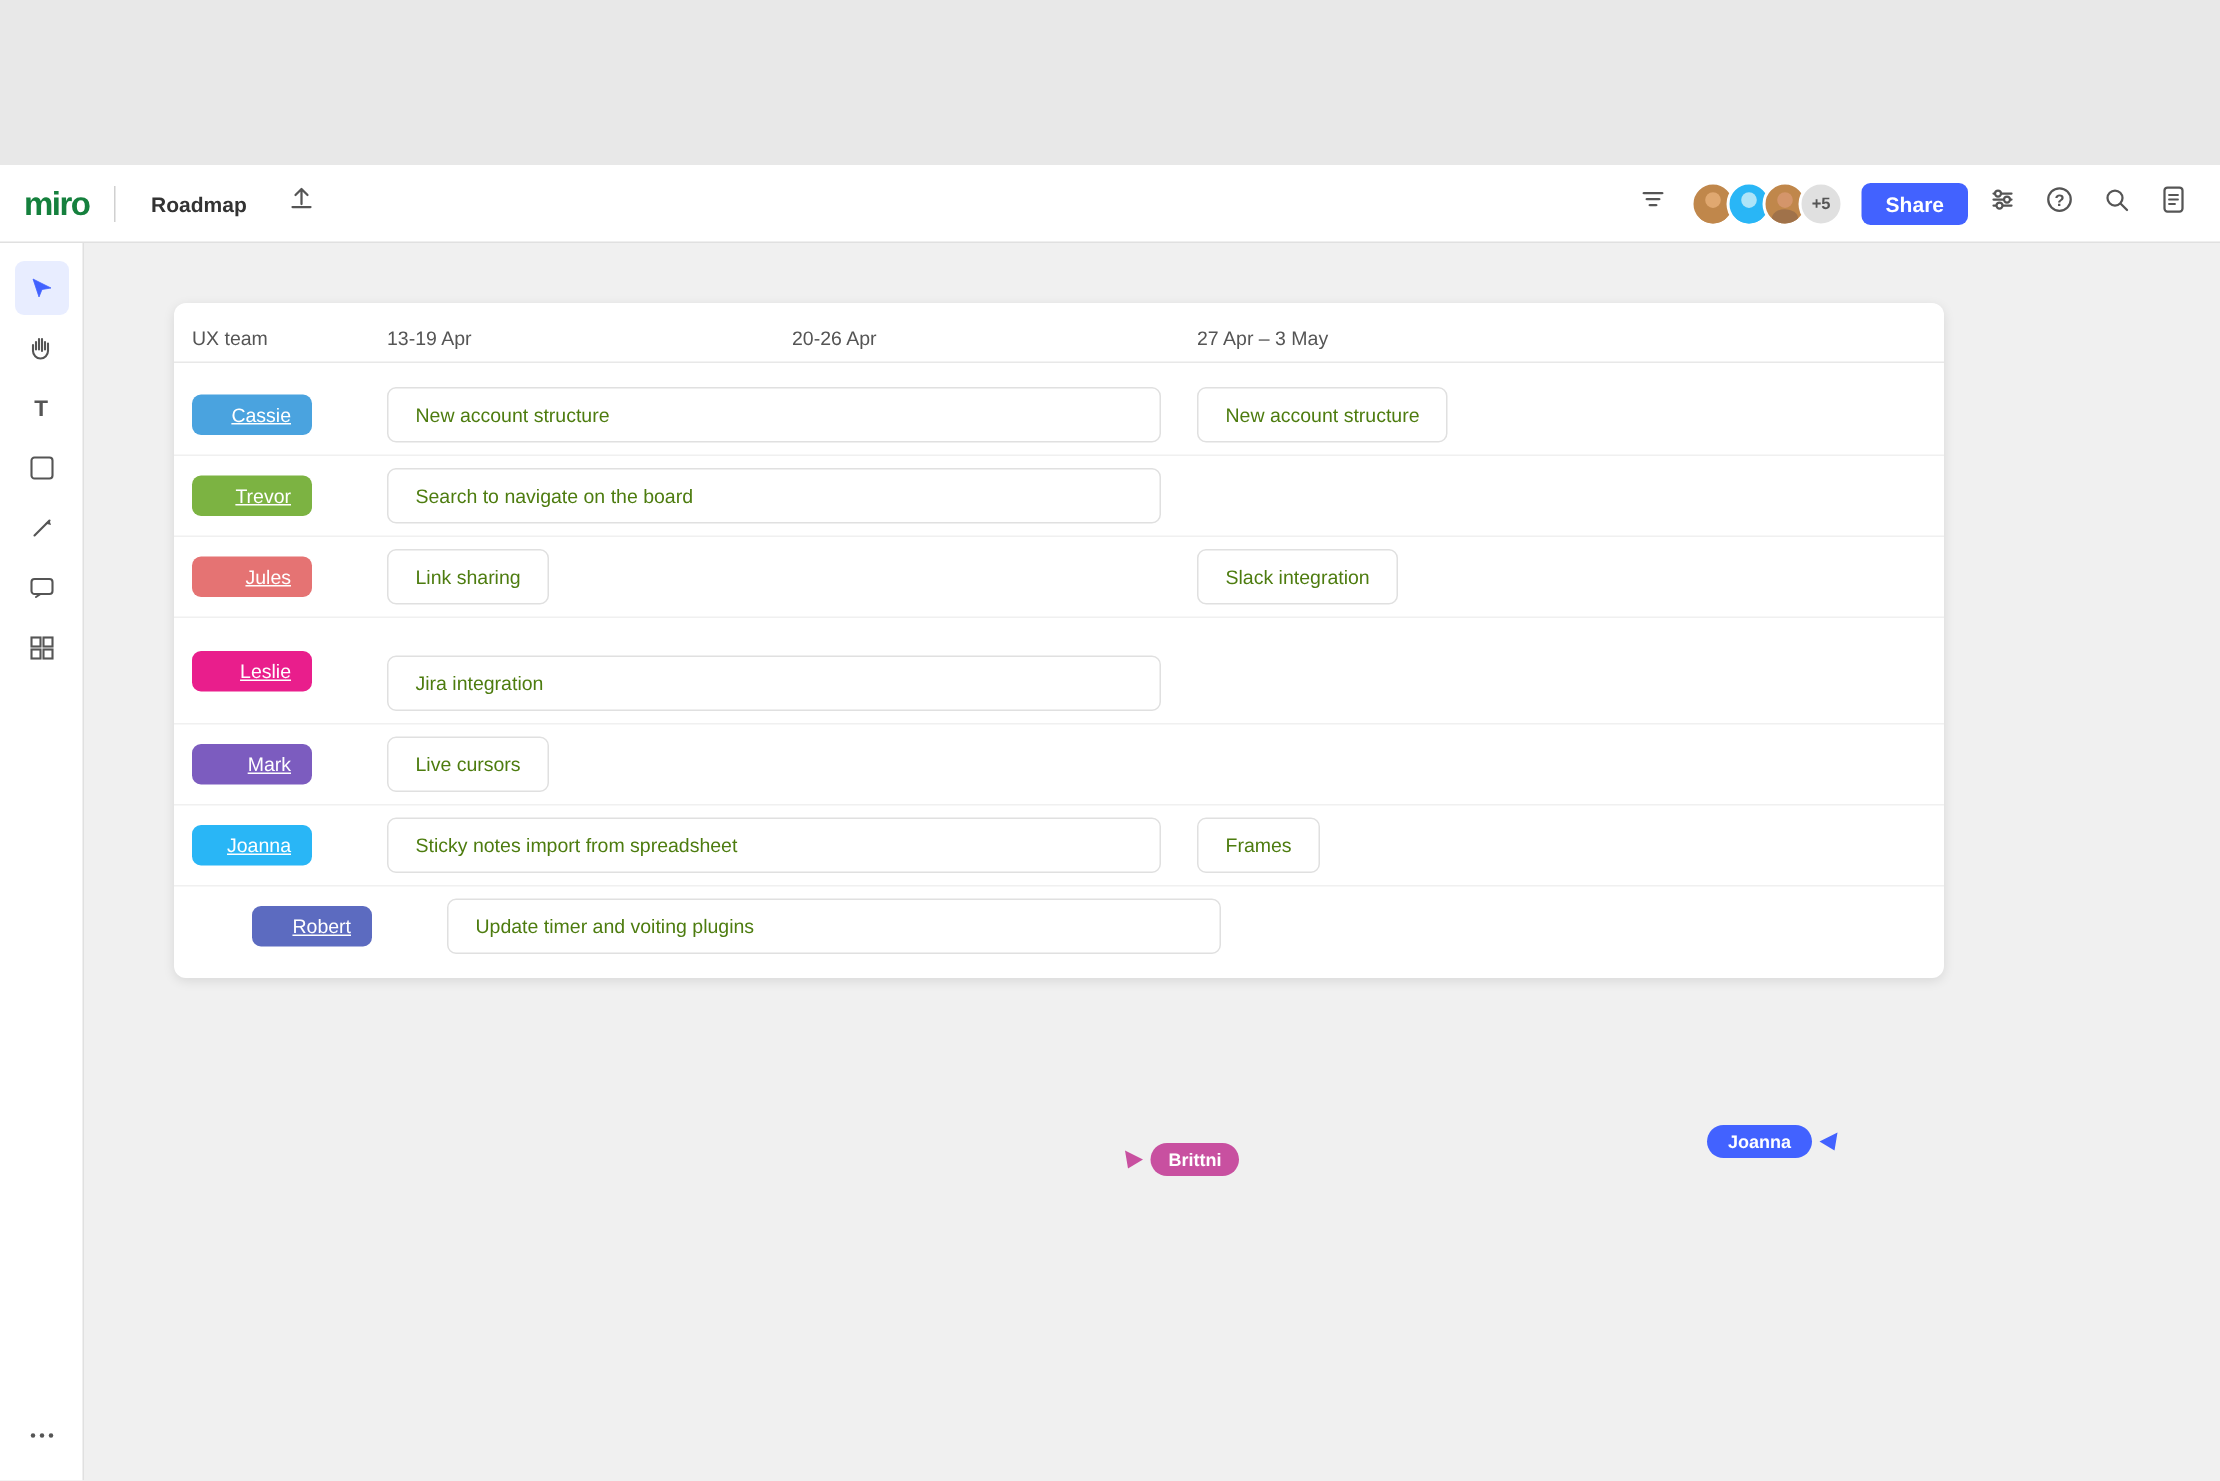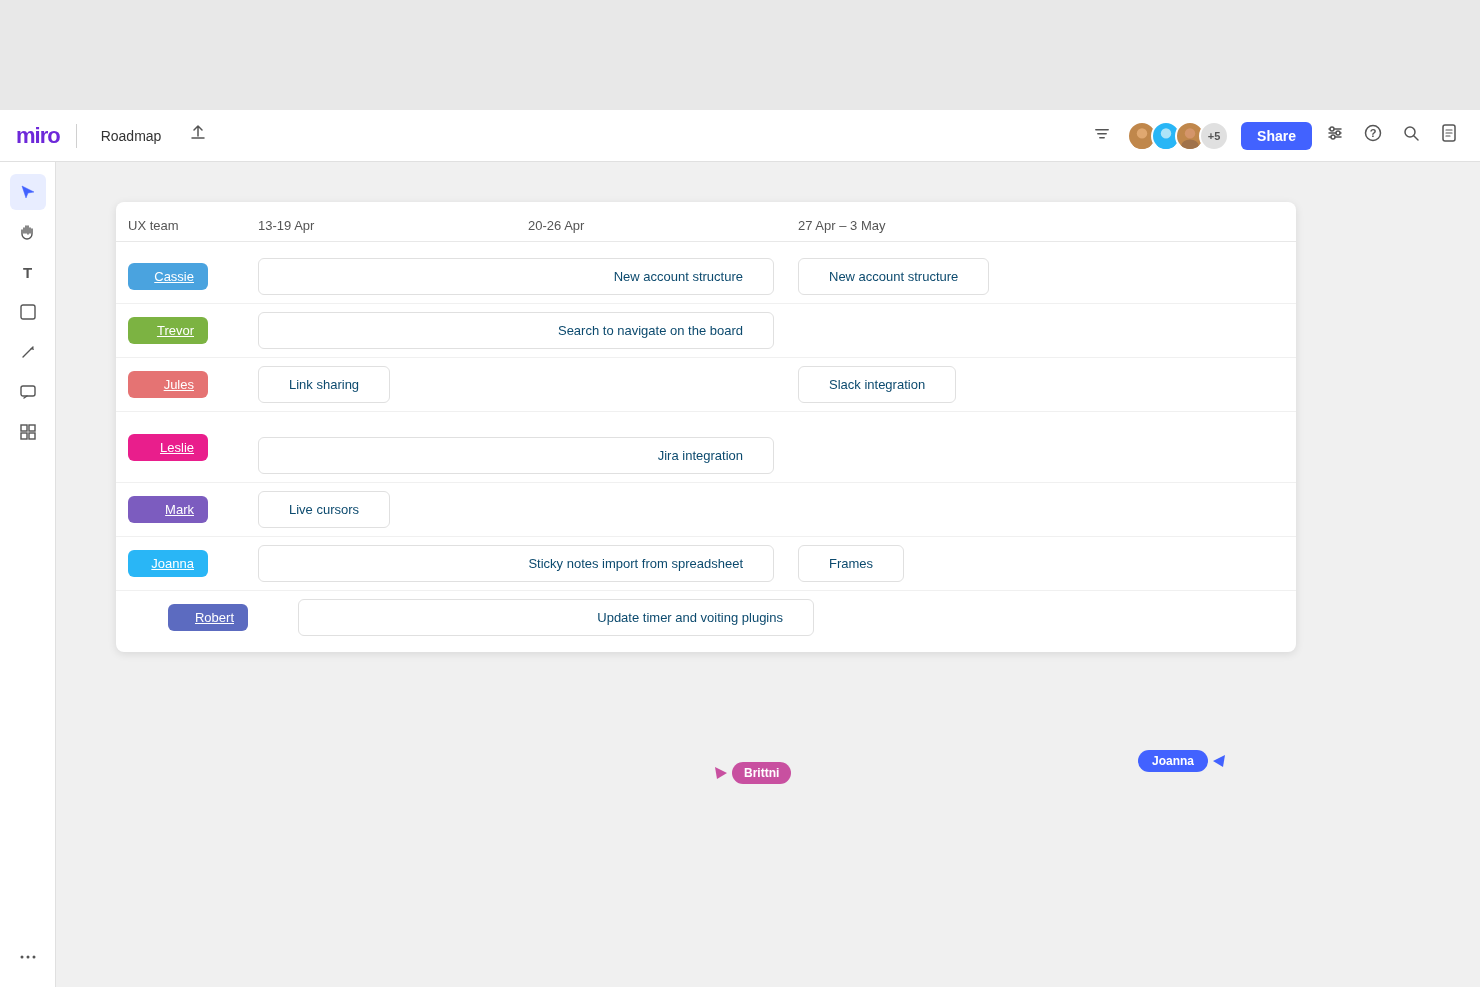--- a/index.html
+++ b/index.html
@@ -43,36 +43,36 @@
     .header-left {
       display: flex;
       align-items: center;
       gap: 12px;
       flex: 1;
     }
 
     .miro-logo {
       font-size: 22px;
       font-weight: 800;
-      color: #6d28d9;
+      color: #15803d;
       letter-spacing: -1px;
     }
 
     .breadcrumb-separator {
       width: 1px;
       height: 24px;
       background: #d0d0d0;
       margin: 0 4px;
     }
 
     .page-title-btn {
       background: none;
       border: none;
       font-size: 14px;
-      font-weight: 400;
+      font-weight: 700;
       color: #333;
       cursor: pointer;
       padding: 4px 8px;
       border-radius: 4px;
     }
 
     .upload-btn {
       background: none;
       border: none;
       cursor: pointer;
@@ -258,25 +258,24 @@
       padding: 8px 12px;
       display: flex;
       align-items: center;
       position: relative;
     }
 
     .task-card {
       background: #fff;
       border: 1.5px solid #e0e0e0;
       border-radius: 6px;
-      padding: 10px 30px;
+      padding: 10px 18px;
       font-size: 13px;
-      color: #0c4a6e;
+      color: #4d7c0f;
       white-space: nowrap;
-      text-align: right;
     }
 
     
     .cursor-label {
       position: absolute;
       border-radius: 20px;
       padding: 5px 14px;
       font-size: 13px;
       font-weight: 600;
       color: #fff;
@@ -399,21 +398,21 @@
     .joanna-cursor {
       position: absolute;
       top: 588px;
       left: 1082px;
     }
 
     
     .brittni-cursor {
       position: absolute;
       top: 600px;
-      left: 658px;
+      left: 693px;
     }
 
     
     .cassie { background: #4aa3df; }
     .trevor { background: #7cb342; }
     .jules { background: #e57373; }
     .leslie { background: #e91e8c; }
     .mark-name { background: #7c5cbf; }
     .joanna { background: #29b6f6; }
     .robert { background: #5c6bc0; }

